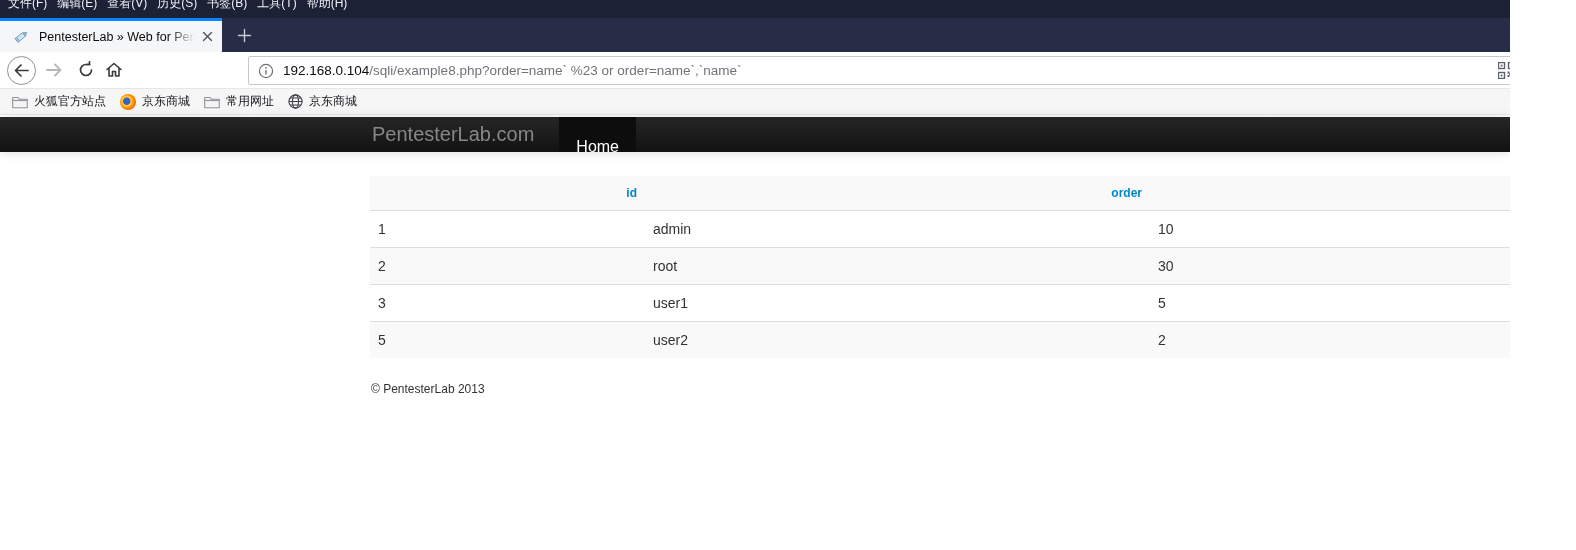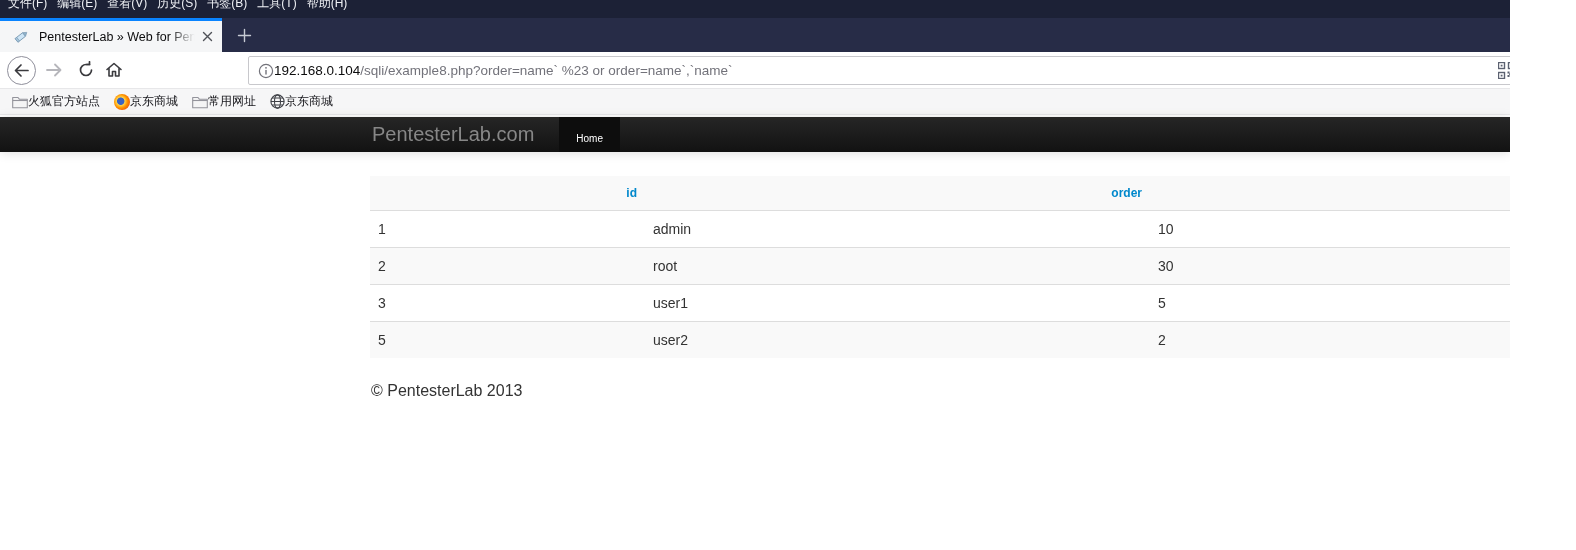--- a/index.html
+++ b/index.html
@@ -26,51 +26,51 @@
   .toolbar { position:absolute; top:52px; left:0; right:0; height:37px; background:#fff; border-bottom:1px solid #e7e7e9; }
   .btn-back { position:absolute; left:7px; top:4px; width:29px; height:29px; border:1px solid #8f8f9b; border-radius:50%;
               display:flex; align-items:center; justify-content:center; background:#fff; }
   .btn-fwd  { position:absolute; left:45px; top:9px; width:18px; height:18px; }
   .btn-reload { position:absolute; left:77px; top:9px; width:18px; height:18px; }
   .btn-home { position:absolute; left:105px; top:9px; width:18px; height:18px; }
 
   .urlbar { position:absolute; left:248px; top:4px; width:1319px; height:29px; background:#fff;
             border:1px solid #c8c8cc; border-radius:2px; display:flex; align-items:center; }
   .url-info { margin-left:9px; flex:0 0 auto; }
-  .url-text { font-size:13.5px; white-space:pre; overflow:hidden; }
+  .url-text { margin-left:9px; font-size:13.5px; white-space:pre; overflow:hidden; }
   .url-domain { color:#0c0c0d; }
   .url-path { color:#72727a; }
   .url-spacer { flex:1; }
   .url-divider { width:1px; height:18px; background:#d2d2d6; margin:0 10px; }
   .url-qr { flex:0 0 auto; }
   .url-more { flex:0 0 auto; margin-right:12px; }
 
   
   .bookmarks { position:absolute; top:89px; left:0; right:0; height:26px; background:#f6f6f7;
                border-bottom:1px solid #e8e8ea; display:flex; align-items:center; padding-left:5px; }
-  .bm-item { display:flex; align-items:center; padding:2px 7px; font-size:12px; color:#15151a; white-space:nowrap; }
+  .bm-item { display:flex; align-items:center; gap:6px; padding:2px 7px; font-size:12px; color:#15151a; white-space:nowrap; }
   .ff-logo { width:16px; height:16px; border-radius:50%;
              background:radial-gradient(circle at 42% 45%, #3a63c4 0 26%, #ffd24a 32%, #ff9400 52%, #e8420a 85%, #c53a08 100%); }
 
   
   .page { position:absolute; top:115px; left:0; right:0; bottom:0; background:#fff; }
   .site-navbar { margin-top:2px; height:35px; background:linear-gradient(#262626,#121212);
                  box-shadow:0 1px 10px rgba(0,0,0,0.13); }
   .site-inner { margin-left:370px; display:flex; height:100%; align-items:stretch; }
   .brand { font-size:20px; color:#878787; line-height:35px; padding:0 20px 0 2px; }
-  .nav-home { margin-left:5px; background:#0d0d0d; color:#fff; font-size:10px; line-height:35px; padding:4px 17px; }
+  .nav-home { margin-left:5px; background:#0d0d0d; color:#fff; font-size:16px; line-height:35px; padding:12px 17px; }
 
   .content { margin-left:370px; width:1170px; }
   table.data { width:100%; border-collapse:collapse; table-layout:fixed; margin-top:24px; }
   col.c1 { width:275px; } col.c2 { width:505px; } col.c3 { width:390px; }
   thead tr { background:#f9f9f9; }
   th { text-align:right; font-weight:bold; color:#0088cc; font-size:12px; line-height:20px; padding:7px 8px; }
   td { font-size:14px; line-height:20px; color:#333; padding:8px; border-top:1px solid #ddd; }
   tbody tr:nth-child(even) { background:#f9f9f9; }
-  .footer-note { margin:24px 0 16px 1px; font-size:16px; color:#333; }
+  .footer-note { margin:24px 0 16px 1px; font-size:12px; color:#333; }
 
   svg { display:block; }
 </style>
 </head>
 <body>
 
 <div class="window">
 
   <div class="menubar">
     <div class="menu-row">

